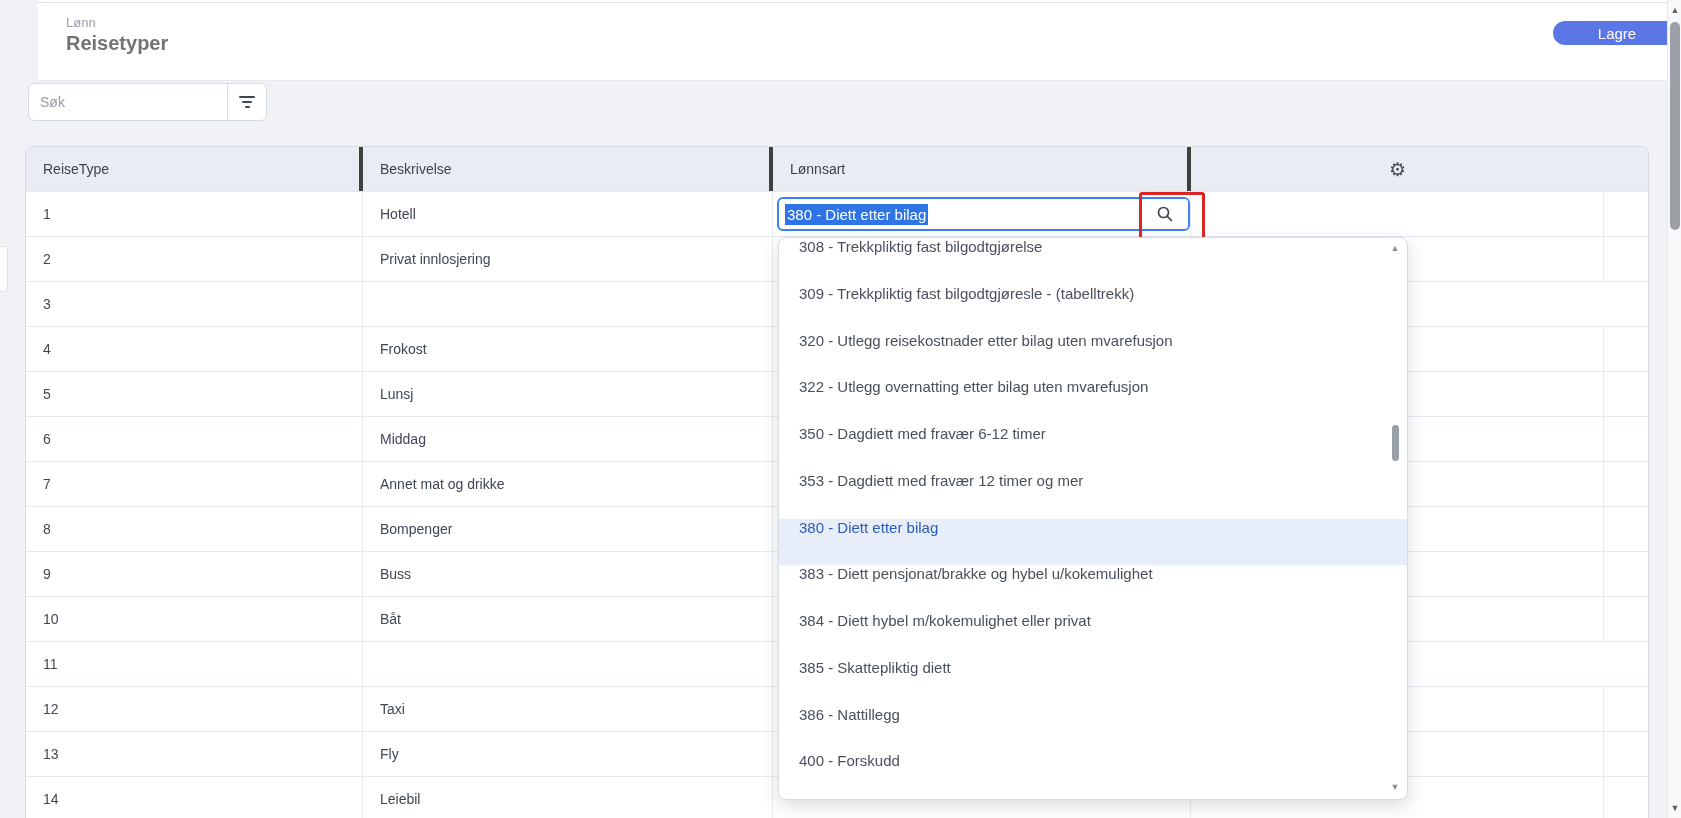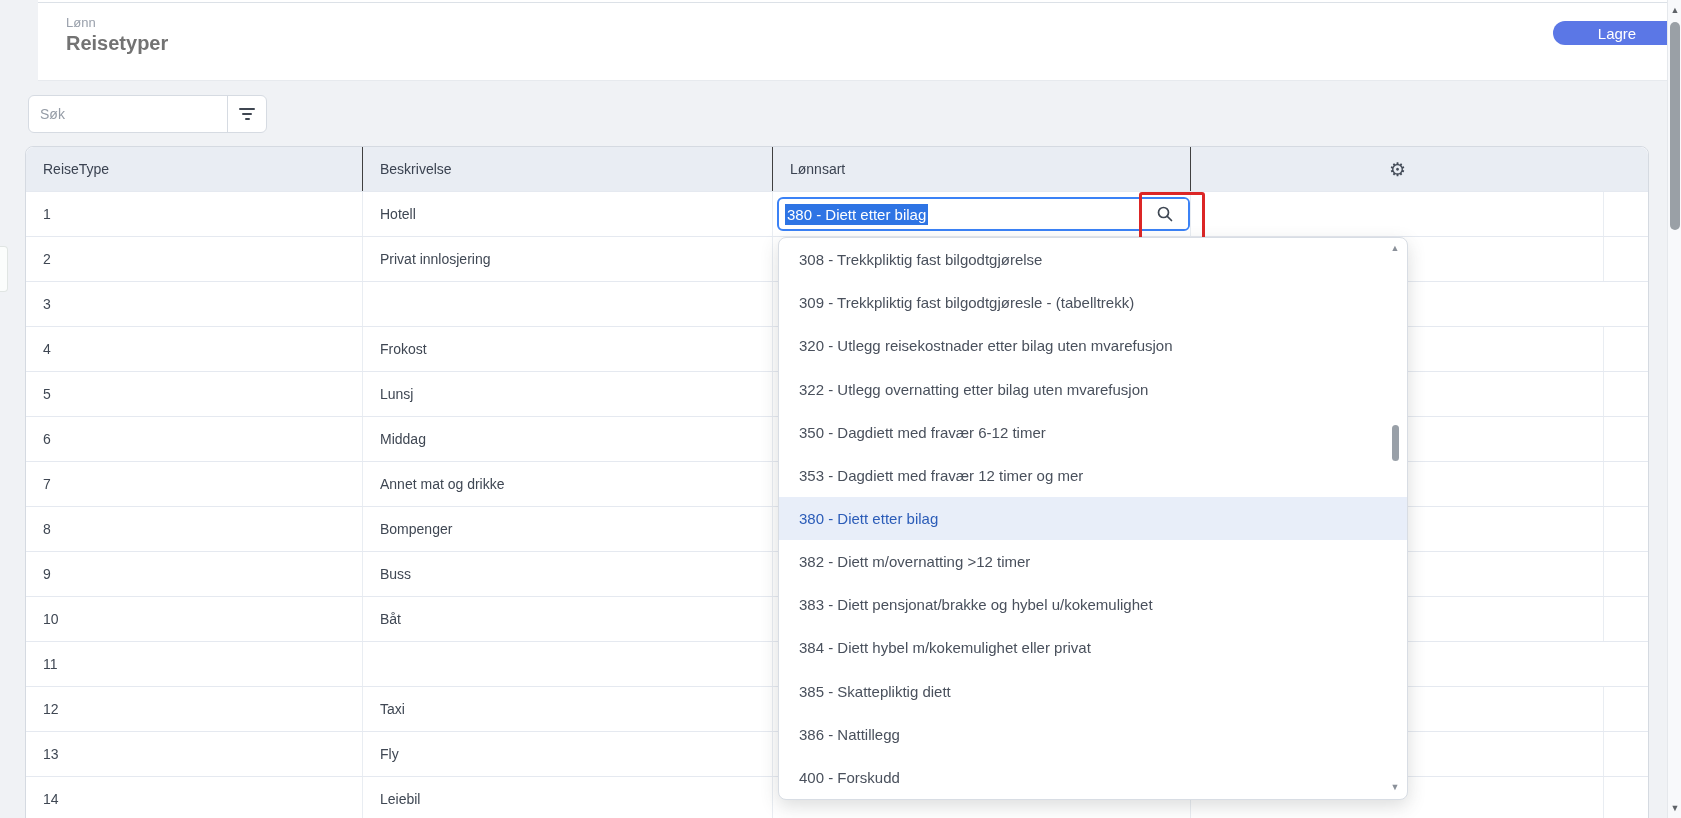--- a/index.html
+++ b/index.html
@@ -8,51 +8,51 @@
 
   
   .topbar{position:absolute;left:0;top:0;width:1681px;height:80px;background:#ffffff;border-bottom:1px solid #e7eaee;margin-left:38px;}
   .top-hairline{position:absolute;left:0;top:2px;width:1667px;height:1px;background:#dce1e7;}
   .breadcrumb{position:absolute;left:28px;top:15px;font-size:13px;color:#9aa1ac;}
   .page-title{position:absolute;left:28px;top:32px;font-size:20px;font-weight:600;color:#737373;}
   .save-btn{position:absolute;left:1515px;top:21px;width:128px;height:24px;background:#5b77e6;color:#fff;
     border:none;border-radius:19px;font-size:15px;font-family:"Liberation Sans",sans-serif;cursor:pointer;}
 
   
-  .searchbox{position:absolute;left:28px;top:95px;width:237px;height:36px;background:#fff;border:1px solid #d6dbe2;border-radius:6px;display:flex;}
+  .searchbox{position:absolute;left:28px;top:83px;width:237px;height:36px;background:#fff;border:1px solid #d6dbe2;border-radius:6px;display:flex;}
   .search-field{flex:1;display:flex;align-items:center;padding-left:11px;font-size:14px;color:#959ca6;}
   .filter-btn{width:38px;border-left:1px solid #d6dbe2;display:flex;align-items:center;justify-content:center;cursor:pointer;}
   .filter-icon{display:flex;flex-direction:column;align-items:center;gap:3px;}
   .filter-icon i{display:block;height:2px;background:#3f4651;border-radius:1px;}
   .filter-icon i:nth-child(1){width:16px;}
   .filter-icon i:nth-child(2){width:10px;}
   .filter-icon i:nth-child(3){width:5px;}
 
   
   .table{position:absolute;left:25px;top:146px;width:1622px;background:#fff;border:1px solid #d5dae1;border-radius:8px 8px 0 0;}
   .thead{display:grid;grid-template-columns:337px 410px 418px 413px 42px;height:44px;background:#e9edf3;border-radius:8px 8px 0 0;}
-  .th{display:flex;align-items:center;padding-left:17px;font-size:14px;color:#3b4351;border-right:1px solid #404040;box-sizing:border-box;}
+  .th{display:flex;align-items:center;padding-left:17px;font-size:14px;color:#3b4351;border-right:4px solid #404040;box-sizing:border-box;}
   .th:first-child{border-radius:8px 0 0 0;}
   .th.gear-cell{border-right:none;border-radius:0 8px 0 0;justify-content:center;padding-left:0;cursor:pointer;}
   .gear-glyph{font-size:19px;color:#454d59;line-height:1;}
   .trow{display:grid;grid-template-columns:337px 410px 418px 413px 42px;height:44px;border-top:1px solid #e5e9f0;background:#fff;}
   .td{display:flex;align-items:center;padding-left:17px;font-size:14px;color:#3f4753;border-right:1px solid #e9edf2;box-sizing:border-box;overflow:hidden;}
   .td:last-child{border-right:none;}
 
   
   .combo{position:absolute;left:777px;top:197px;width:413px;height:34px;background:#fff;border:2px solid #3b82f6;border-radius:6px;box-sizing:border-box;display:flex;}
   .combo-input{flex:1;display:flex;align-items:center;padding-left:6px;font-size:15px;cursor:text;overflow:hidden;white-space:nowrap;}
   .combo-selection{background:#2e74e4;color:#fff;padding:2px 2px;}
   .combo-btn{width:46px;border-left:1px solid #cfd4da;display:flex;align-items:center;justify-content:center;background:#fff;cursor:pointer;border-radius:0 4px 4px 0;}
   .red-annotation{position:absolute;left:1139px;top:192px;width:60px;height:43px;border:3px solid #dc2626;border-radius:3px;pointer-events:none;}
 
   
   .dropdown{position:absolute;left:778px;top:237px;width:628px;height:561px;background:#fff;border:1px solid #d8dde4;border-radius:8px;
     box-shadow:0 6px 18px rgba(60,64,67,.18);display:flex;flex-direction:column;overflow:hidden;}
-  .dd-item{flex:1;display:flex;align-items:center;padding-left:20px;font-size:15px;color:#49505c;cursor:pointer;}
+  .dd-item{flex:1;display:flex;padding-left:20px;font-size:15px;color:#49505c;cursor:pointer;}
   .dd-item.selected{background:#e8eef9;color:#2b5cb8;}
   .dd-scrollbar{position:absolute;right:3px;top:4px;bottom:4px;width:14px;}
   .dd-scroll-up{position:absolute;top:2px;left:0;width:14px;text-align:center;font-size:9px;color:#8a9099;cursor:pointer;line-height:10px;}
   .dd-scroll-thumb{position:absolute;top:184px;right:3px;width:7px;height:36px;background:#99a0a8;border-radius:4px;cursor:pointer;}
   .dd-scroll-down{position:absolute;bottom:2px;left:0;width:14px;text-align:center;font-size:9px;color:#8a9099;cursor:pointer;line-height:10px;}
 
   
   .page-scrollbar{position:absolute;right:0;top:0;width:14px;height:818px;background:#f8f9fb;border-left:1px solid #e5e8ec;box-sizing:border-box;}
   .ps-up{position:absolute;top:5px;left:0;width:14px;text-align:center;font-size:9px;color:#5f6368;cursor:pointer;line-height:10px;}
   .ps-thumb{position:absolute;top:22px;left:2px;width:10px;height:208px;background:#9aa0a6;border-radius:5px;cursor:pointer;}
@@ -228,23 +228,20 @@
       <div class="dd-item">
         <span>350 - Dagdiett med fravær 6-12 timer</span>
       </div>
       <div class="dd-item">
         <span>353 - Dagdiett med fravær 12 timer og mer</span>
       </div>
       <div class="dd-item selected">
         <span>380 - Diett etter bilag</span>
       </div>
       <div class="dd-item">
-        <span>382 - Diett m/overnatting &gt;12 timer</span>
-      </div>
-      <div class="dd-item">
         <span>383 - Diett pensjonat/brakke og hybel u/kokemulighet</span>
       </div>
       <div class="dd-item">
         <span>384 - Diett hybel m/kokemulighet eller privat</span>
       </div>
       <div class="dd-item">
         <span>385 - Skattepliktig diett</span>
       </div>
       <div class="dd-item">
         <span>386 - Nattillegg</span>

